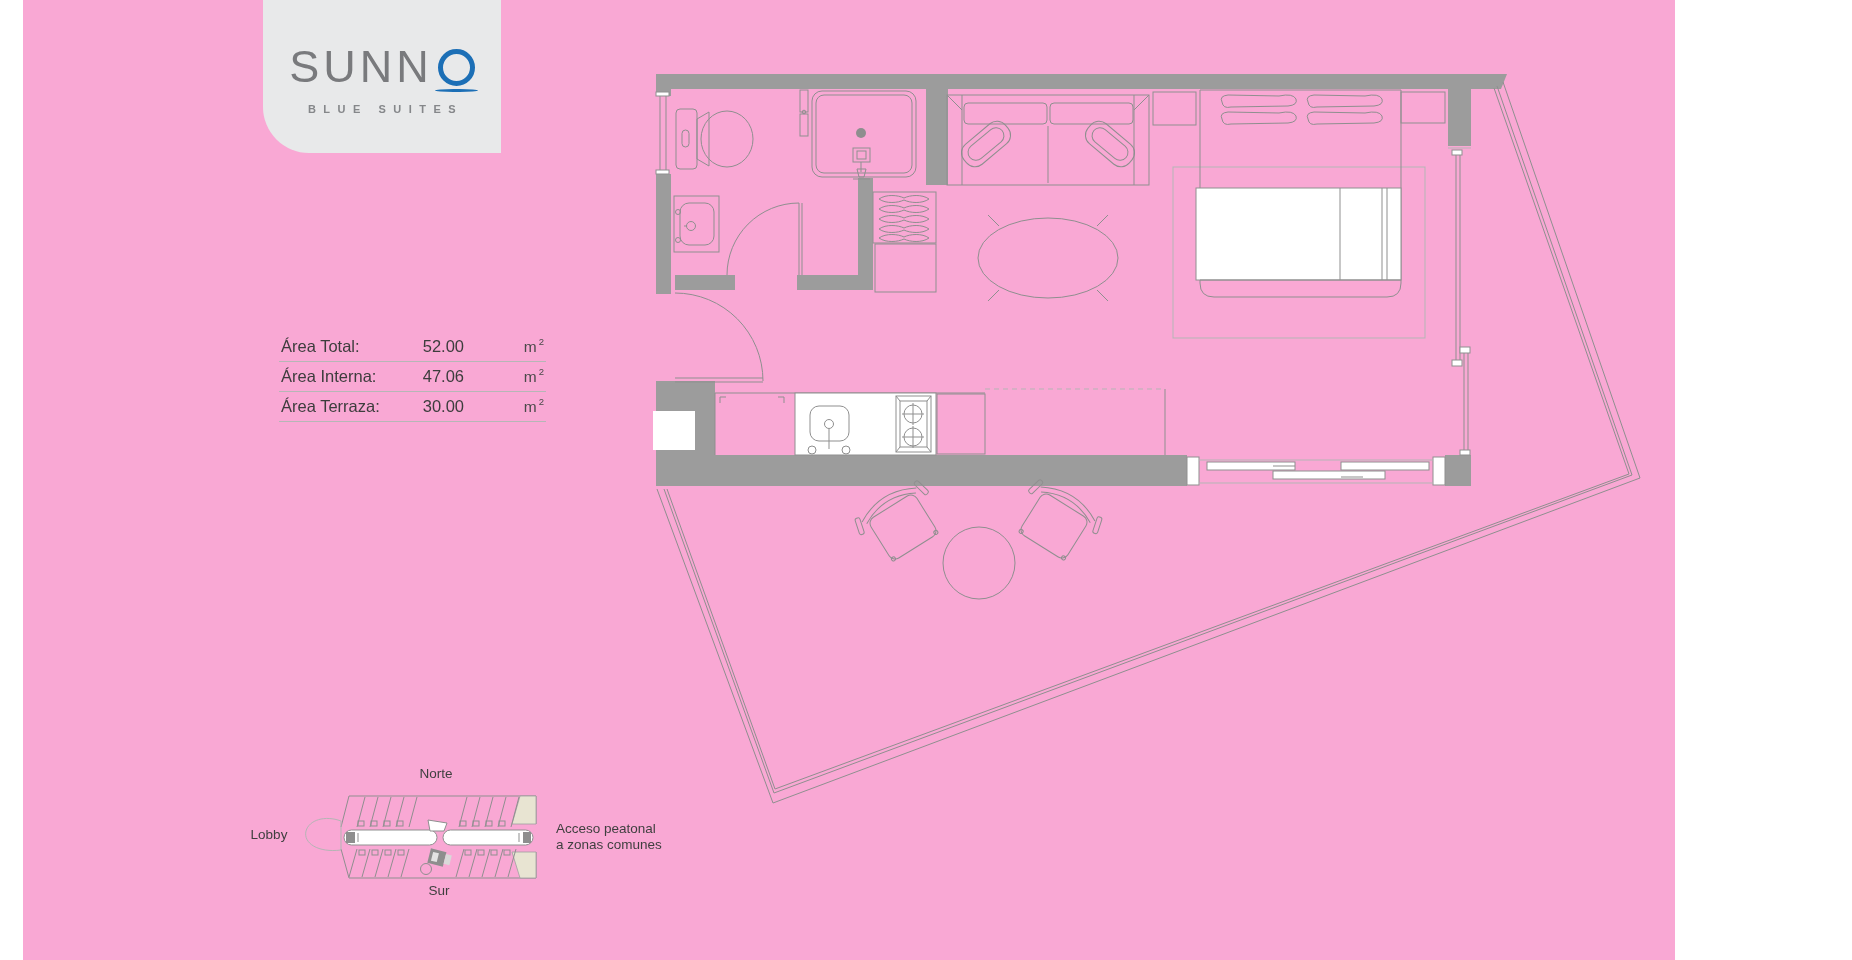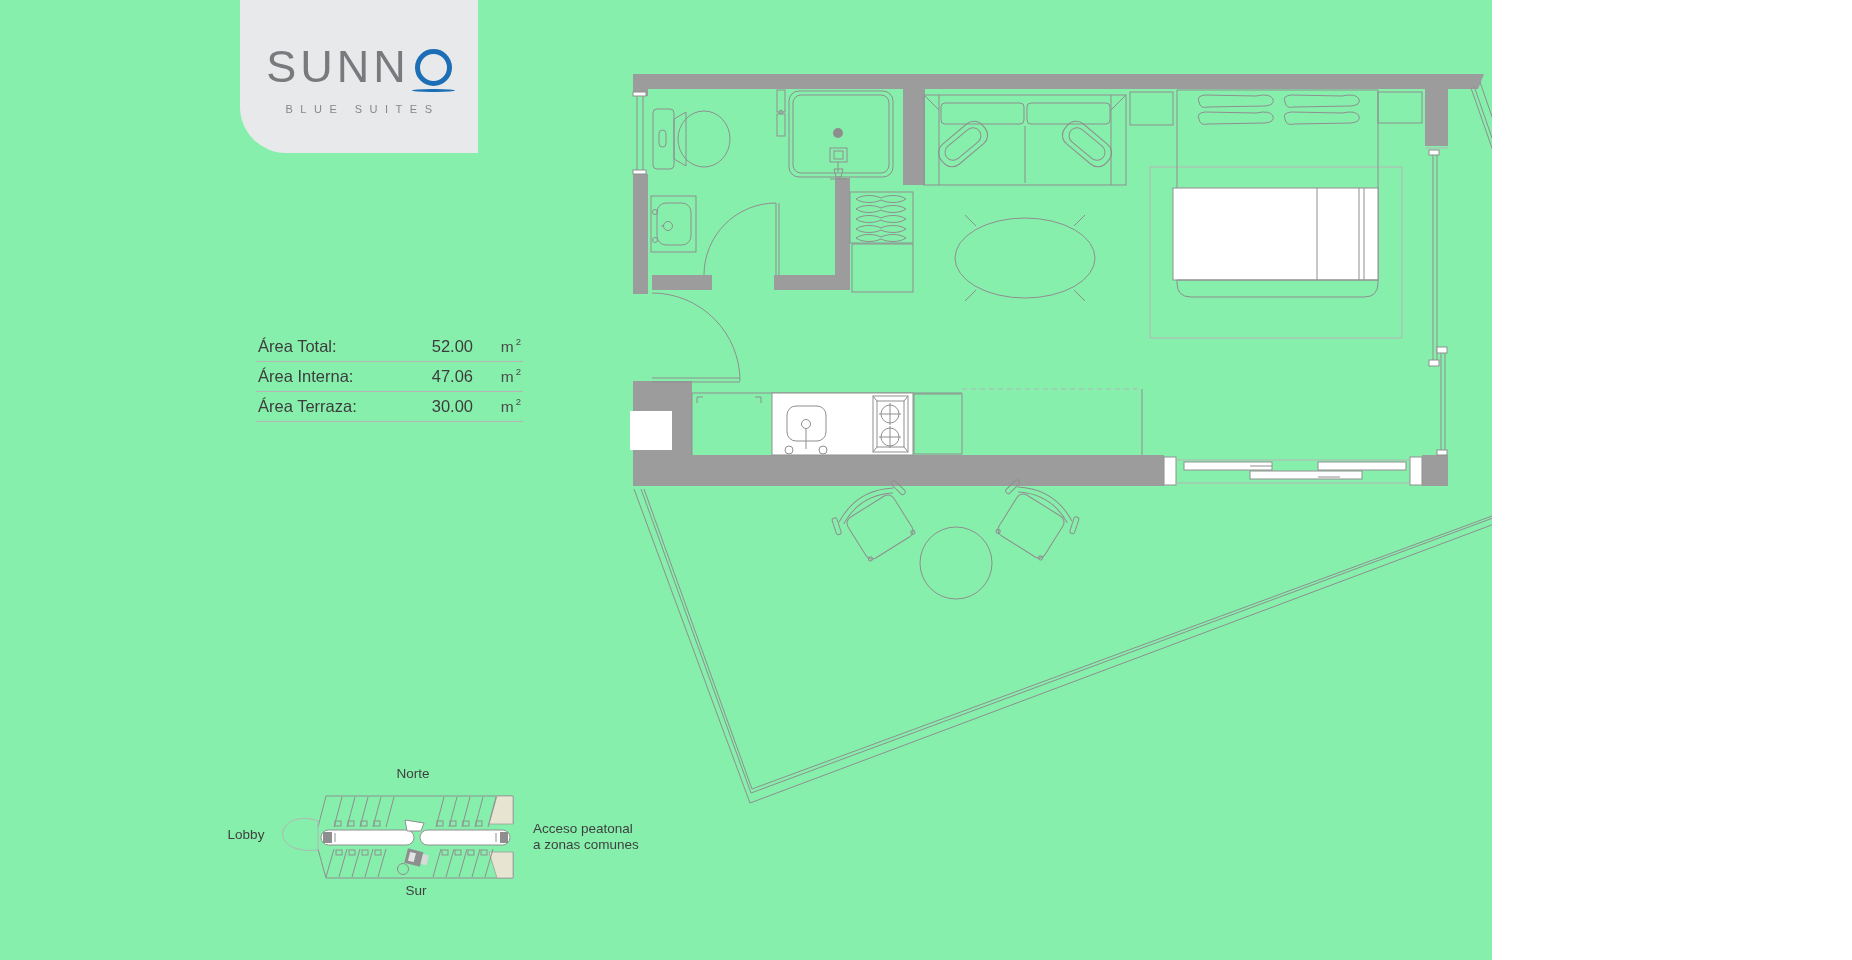--- a/index.html
+++ b/index.html
@@ -1,18 +1,18 @@
 <!DOCTYPE html>
 <html><head>
 <meta charset="utf-8">
 <style>
   html,body { margin:0; padding:0; background:#ffffff; }
   .canvas {
-    position:relative; width:1492px; height:960px; background:#86efac;
-    font-family:"Liberation Sans", sans-serif; overflow:hidden;
+    position:relative; width:1652px; height:960px; background:#f9a8d4;
+    font-family:"Liberation Sans", sans-serif; overflow:hidden;margin-left:23px;
   }
 
   
   .logo-card {
     position:absolute; left:240px; top:0; width:238px; height:153px;
     background:#e8e9ea; border-radius:0 0 0 46px;
     display:flex; flex-direction:column; justify-content:center; align-items:center;
     padding-top:6px; box-sizing:border-box;
   }
   .logo-row { display:flex; align-items:center; justify-content:center;
@@ -20,33 +20,33 @@
   .logo-o {
     position:relative; display:inline-block; width:27px; height:27px;
     border:5px solid #1c6fb6; border-radius:50%; margin-left:5px; margin-top:2px;
   }
   .logo-o::after {
     content:""; position:absolute; left:-8px; right:-8px; bottom:-11px; height:3.5px;
     background:#1c6fb6; border-radius:50%;
   }
   .logo-tagline {
     margin-top:14px; font-size:11px; letter-spacing:7.5px; padding-left:7px;
-    color:#85878a; text-align:center;
+    color:#85878a; text-align:center;font-weight:bold;
   }
 
   
   .suite-info { position:absolute; left:256px; top:332px; width:267px; }
   .suite-title {
     text-align:center; font-size:27px; color:#59595b; letter-spacing:1px;
     margin-bottom:23px;
   }
   .area-table { width:100%; }
   .area-row {
     display:flex; align-items:center; height:29px;
-    border-bottom:1px solid #b6b6b6; font-size:16.5px; color:#3d3d3d; padding:0 2px;
+    border-bottom:1px solid #b6b6b6; font-size:16.5px; color:#3d3d3d; padding:0 2px;gap:32px;
   }
   .area-label { flex:1; }
   .area-value { width:52px; text-align:right; }
   .area-unit { width:36px; text-align:right; font-size:15.5px; color:#4a4a4a;padding-left:12px; }
   .area-unit sup { font-size:9.5px; position:relative; top:-1px; margin-left:2px; }
 
   
   svg.plan { position:absolute; left:0; top:0; }
   .wall { fill:#9c9c9c; }
   .ln  { fill:none; stroke:#8f8f8f; stroke-width:1; }

